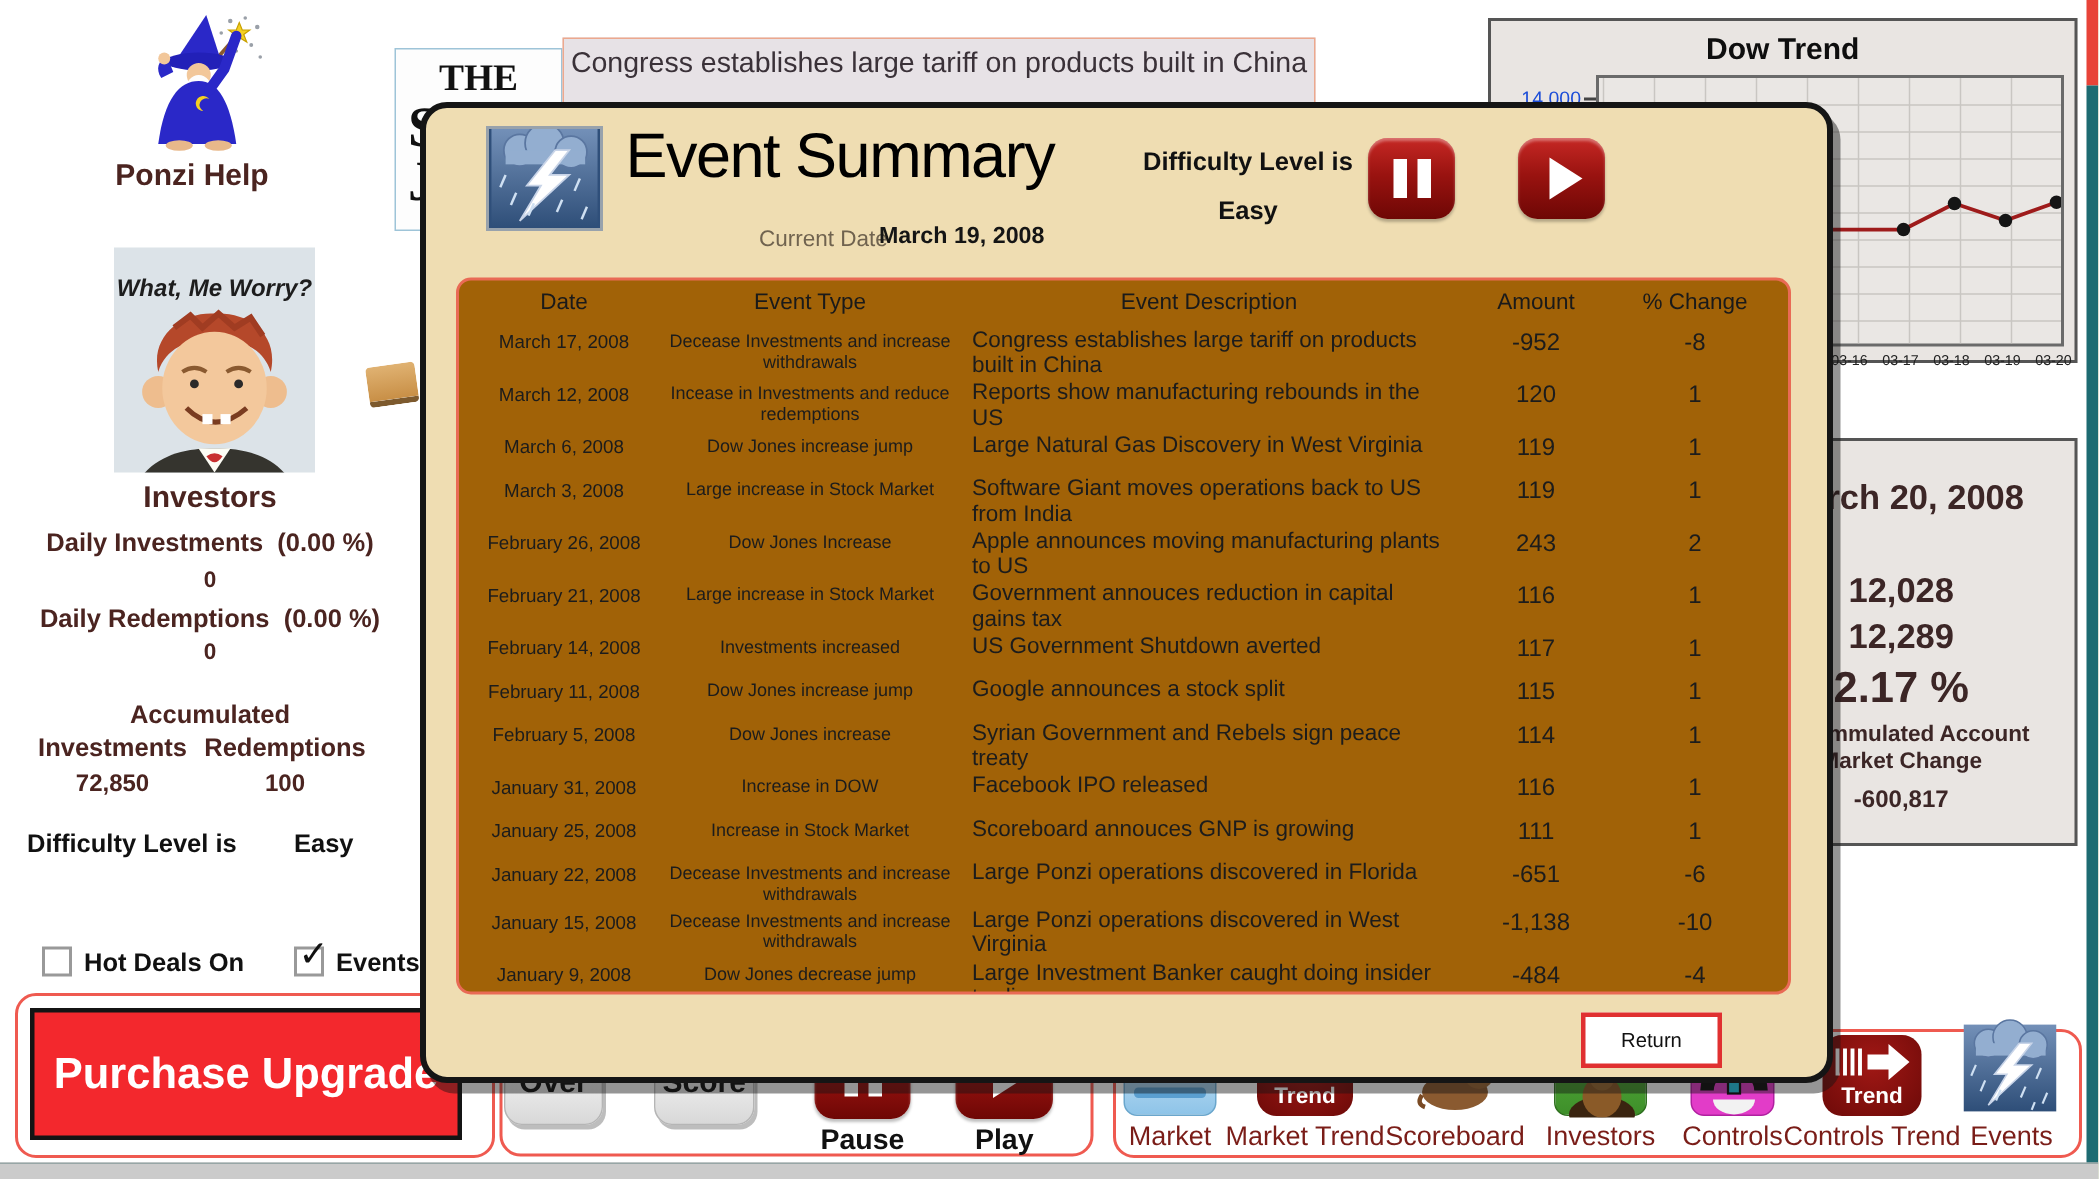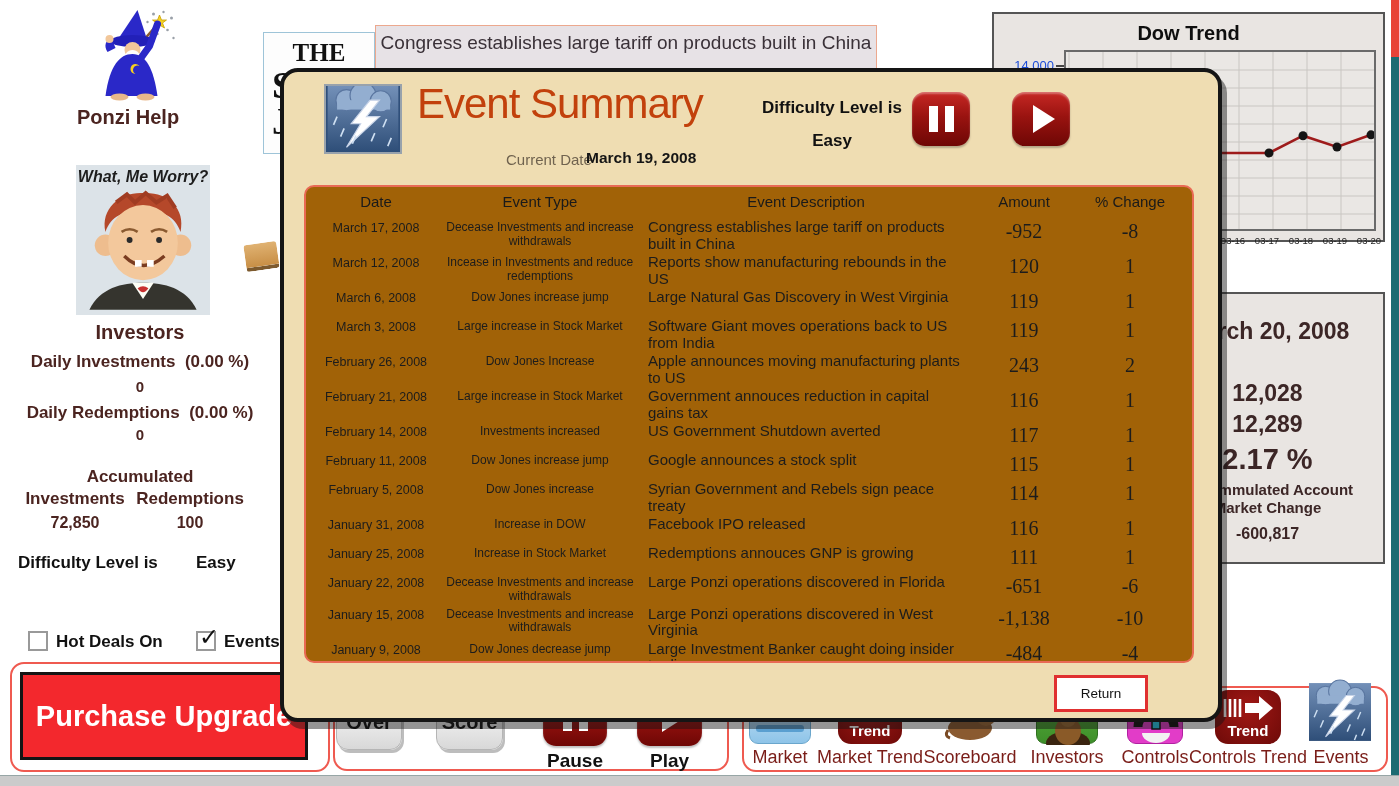--- a/index.html
+++ b/index.html
@@ -4,21 +4,21 @@
 <style>
   * { margin:0; padding:0; box-sizing:border-box; }
   body { font-family:"Liberation Sans","DejaVu Sans",sans-serif; background:#fff; }
   .stage { position:relative; width:1399px; height:786px; overflow:hidden; background:#fff; }
   .abs { position:absolute; }
 
   
   .maroon { color:#4b2420; }
   .lbl-c { text-align:center; font-weight:bold; }
   .worry-box { left:76px; top:165px; width:134px; height:150px; background:#dce3e8; overflow:hidden; }
-  .worry-cap { width:100%; text-align:center; font-style:italic; font-weight:bold; font-size:16px; color:#1d1d1d; padding-top:3px; }
+  .worry-cap { width:100%; text-align:center; font-style:italic; font-weight:bold; font-size:16px; color:#1d1d1d; padding-top:19px; }
   .chk { width:20px; height:20px; background:#fff; border:2px solid #999; position:absolute; }
   .chk-mark { position:absolute; left:1px; top:-8px; font-size:24px; font-weight:bold; color:#111; line-height:1; }
   .chk-lbl { position:absolute; font-weight:bold; font-size:17px; color:#111; }
 
   
   .banner { left:375px; top:25px; width:502px; height:50px; background:#e7e2e6; border:1px solid #eca88e;
             font-size:19px; color:#3a3138; text-align:center; line-height:1.25; padding-top:5px; overflow:hidden;}
   .paper { left:263px; top:32px; width:112px; height:122px; background:#fdfdfd; border:1px solid #9ec4d8;
            font-family:"Liberation Serif","DejaVu Serif",serif; color:#111; overflow:hidden;}
   .paper .p1 { text-align:center; font-weight:bold; font-size:25px; margin-top:6px; }
@@ -64,39 +64,39 @@
   .ctl-lbl { position:absolute; font-weight:bold; font-size:19px; color:#111; text-align:center; }
   .tool-lbl { position:absolute; top:747px; font-weight:normal; font-size:18px; color:#7a1d18; text-align:center; }
   .ticon { position:absolute; top:690px; border-radius:9px; }
   .trend-chip { background:radial-gradient(circle at 50% 35%,#a11815,#6d0a08); border-radius:13px; color:#fff;
                 font-weight:bold; font-size:15px; display:flex; align-items:flex-end; justify-content:center; padding-bottom:5px; }
 
   
   .dialog { left:280px; top:68px; width:942px; height:654px; background:#efddb2; border:4px solid #151515;
             border-radius:18px; box-shadow:5px 7px 0 rgba(20,20,20,0.45); z-index:10; }
   .d-icon-frame { position:absolute; left:40px; top:12px; width:78px; height:70px; border:2px solid #98a2ac; background:#2f4f7a; }
-  .d-title { position:absolute; left:133px; top:8px; font-size:42px; font-weight:400; letter-spacing:-1px; color:#c2410c; }
+  .d-title { position:absolute; left:133px; top:8px; font-size:42px; font-weight:400; letter-spacing:-1px; color:#000000; }
   .d-cd-lbl { position:absolute; left:222px; top:79px; font-size:15px; color:#70634f; }
   .d-cd-val { position:absolute; left:302px; top:77px; font-size:15.5px; font-weight:bold; color:#151515; }
   .d-diff { position:absolute; left:468px; top:26px; width:160px; text-align:center; font-weight:bold; font-size:17px; color:#111; }
   .d-diff .l2 { margin-top:13px; }
   .d-pause { position:absolute; left:628px; top:20px; width:58px; height:54px; }
   .d-play  { position:absolute; left:728px; top:20px; width:58px; height:54px; }
 
   .d-table { position:absolute; left:20px; top:113px; width:890px; height:478px; background:#a16207;
              border:2px solid #e96a55; border-radius:10px; padding:6px 0 0 4px; overflow:hidden; }
   .t-row, .t-head { display:grid; grid-template-columns:132px 196px 336px 100px 112px; align-items:start; }
   .t-head { height:24px; font-size:15px; color:#1a1a1a; }
   .t-head div { text-align:center; }
   .t-row { min-height:29px; }
   .t-cell { text-align:center; color:#1c1c1c; }
   .t-date { font-size:12.5px; padding-top:4px; }
   .t-type { font-size:12px; line-height:1.15; padding-top:4px; }
   .t-desc { text-align:left; font-size:15px; line-height:1.1; padding:2px 14px 0 10px; }
-  .t-amt, .t-chg { font-size:20px; padding-top:3px;font-family:Liberation Serif, serif; }
+  .t-amt, .t-chg { font-size:16px; padding-top:3px; }
   .d-return { position:absolute; left:770px; top:603px; width:94px; height:37px; background:#fff; border:3px solid #e03030;
               display:flex; align-items:center; justify-content:center; font-size:13.5px; color:#111; }
 </style>
 </head>
 <body>
 
 <div class="stage">
 
   <div class="abs" style="left:85px;top:8px;width:95px;height:95px;">
     <svg viewBox="0 0 90 95" width="95" height="95">
@@ -466,21 +466,21 @@
           <div class="t-row">
             <div class="t-cell t-date">January 31, 2008</div>
             <div class="t-cell t-type">Increase in DOW</div>
             <div class="t-cell t-desc">Facebook IPO released</div>
             <div class="t-cell t-amt">116</div>
             <div class="t-cell t-chg">1</div>
           </div>
           <div class="t-row">
             <div class="t-cell t-date">January 25, 2008</div>
             <div class="t-cell t-type">Increase in Stock Market</div>
-            <div class="t-cell t-desc">Redemptions annouces GNP is growing</div>
+            <div class="t-cell t-desc">Scoreboard annouces GNP is growing</div>
             <div class="t-cell t-amt">111</div>
             <div class="t-cell t-chg">1</div>
           </div>
           <div class="t-row">
             <div class="t-cell t-date">January 22, 2008</div>
             <div class="t-cell t-type">Decease Investments and increase withdrawals</div>
             <div class="t-cell t-desc">Large Ponzi operations discovered in Florida</div>
             <div class="t-cell t-amt">-651</div>
             <div class="t-cell t-chg">-6</div>
           </div>

